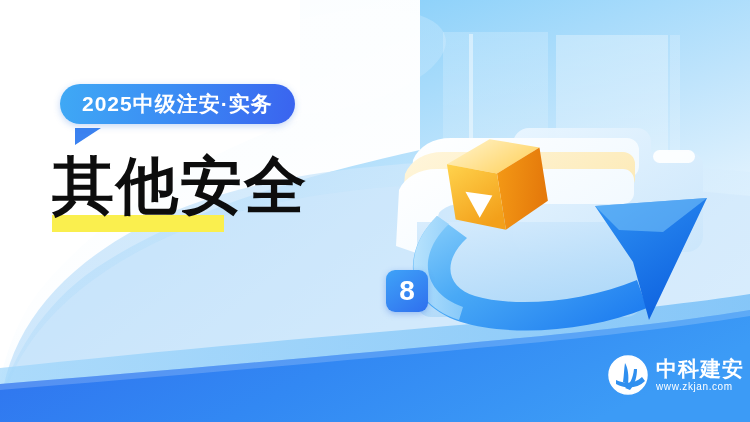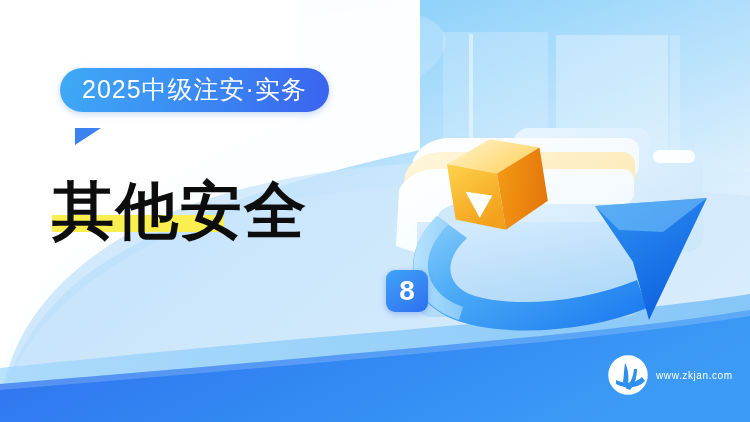--- a/index.html
+++ b/index.html
@@ -10,48 +10,48 @@
   }
   #poster{
     position:relative;width:750px;height:422px;overflow:hidden;
     background:linear-gradient(160deg,#5bb8f7 0%,#8fd2fa 22%,#bfe4fc 48%,#e8f5fe 70%,#ffffff 88%);
   }
   #bg-svg{position:absolute;inset:0;width:750px;height:422px;}
   #art-svg{position:absolute;left:395px;top:10px;width:360px;height:350px;}
 
   
   .pill{
-    position:absolute;left:60px;top:68px;
+    position:absolute;left:60px;top:84px;
     padding:9px 22px 10px 22px;
     border-radius:26px;
     background:linear-gradient(100deg,#3fa9f5 0%,#3b8ef4 45%,#3a63ef 100%);
-    color:#fff;font-size:25px;line-height:1;letter-spacing:1px;
-    white-space:nowrap;font-weight:400;
+    color:#fff;font-size:21px;line-height:1;letter-spacing:1px;
+    white-space:nowrap;font-weight:700;
     box-shadow:0 2px 7px rgba(40,110,220,.28);
   }
   .pill-tail{
     position:absolute;left:75px;top:128px;
     width:0;height:0;
     border-left:0 solid transparent;
     border-right:26px solid transparent;
     border-top:17px solid #3b82f0;
   }
 
   
   .title-wrap{position:absolute;left:52px;top:155px;}
   .line{position:relative;display:block;height:72px;}
   .hl-bar{
     position:absolute;left:0px;top:60px;width:172px;height:17px;
     background:#FAEF4E;z-index:1;
   }
   .tl{
     position:relative;z-index:2;display:inline-block;
-    font-family:Liberation Serif, serif;
+    font-family:Liberation Mono, monospace;
     font-weight:700;font-size:62px;line-height:72px;color:#0d0d0d;
-    letter-spacing:2px;white-space:nowrap;margin-top:20px;
+    letter-spacing:2px;white-space:nowrap;
   }
   .num-badge{
     position:absolute;left:386px;top:270px;z-index:3;
     width:42px;height:42px;border-radius:9px;
     background:linear-gradient(145deg,#3fa3f8 0%,#2f6fee 100%);
     color:#fff;font-size:28px;font-weight:700;
     display:flex;align-items:center;justify-content:center;
     box-shadow:0 2px 6px rgba(40,100,220,.35);
   }
 
@@ -211,17 +211,18 @@
 
   <div class="logo">
     <svg class="logo-mark" viewBox="0 0 40 40">
       <circle cx="20" cy="20" r="19" fill="#ffffff"></circle>
       <path d="M17,8 c3,5 4,13 3,21 l-5,-2 c1,-7 1,-13 2,-19 z" fill="#2f8fef"></path>
       <path d="M8,25 c9,4 19,4 26,-3 l3,4 c-8,8 -20,8 -29,3 z" fill="#2f8fef"></path>
       <path d="M26,14 c-1,9 -4,15 -9,19 l5,2 c5,-6 7,-13 7,-21 z" fill="#2f8fef"></path>
       <circle cx="20" cy="20" r="19" fill="none" stroke="#ffffff" stroke-width="1.5"></circle>
     </svg>
     <span class="logo-txt">
+      <span class="logo-name">中科建安</span>
       <span class="logo-url">www.zkjan.com</span>
     </span>
   </div>
 
 </div>
 
 </body></html>

